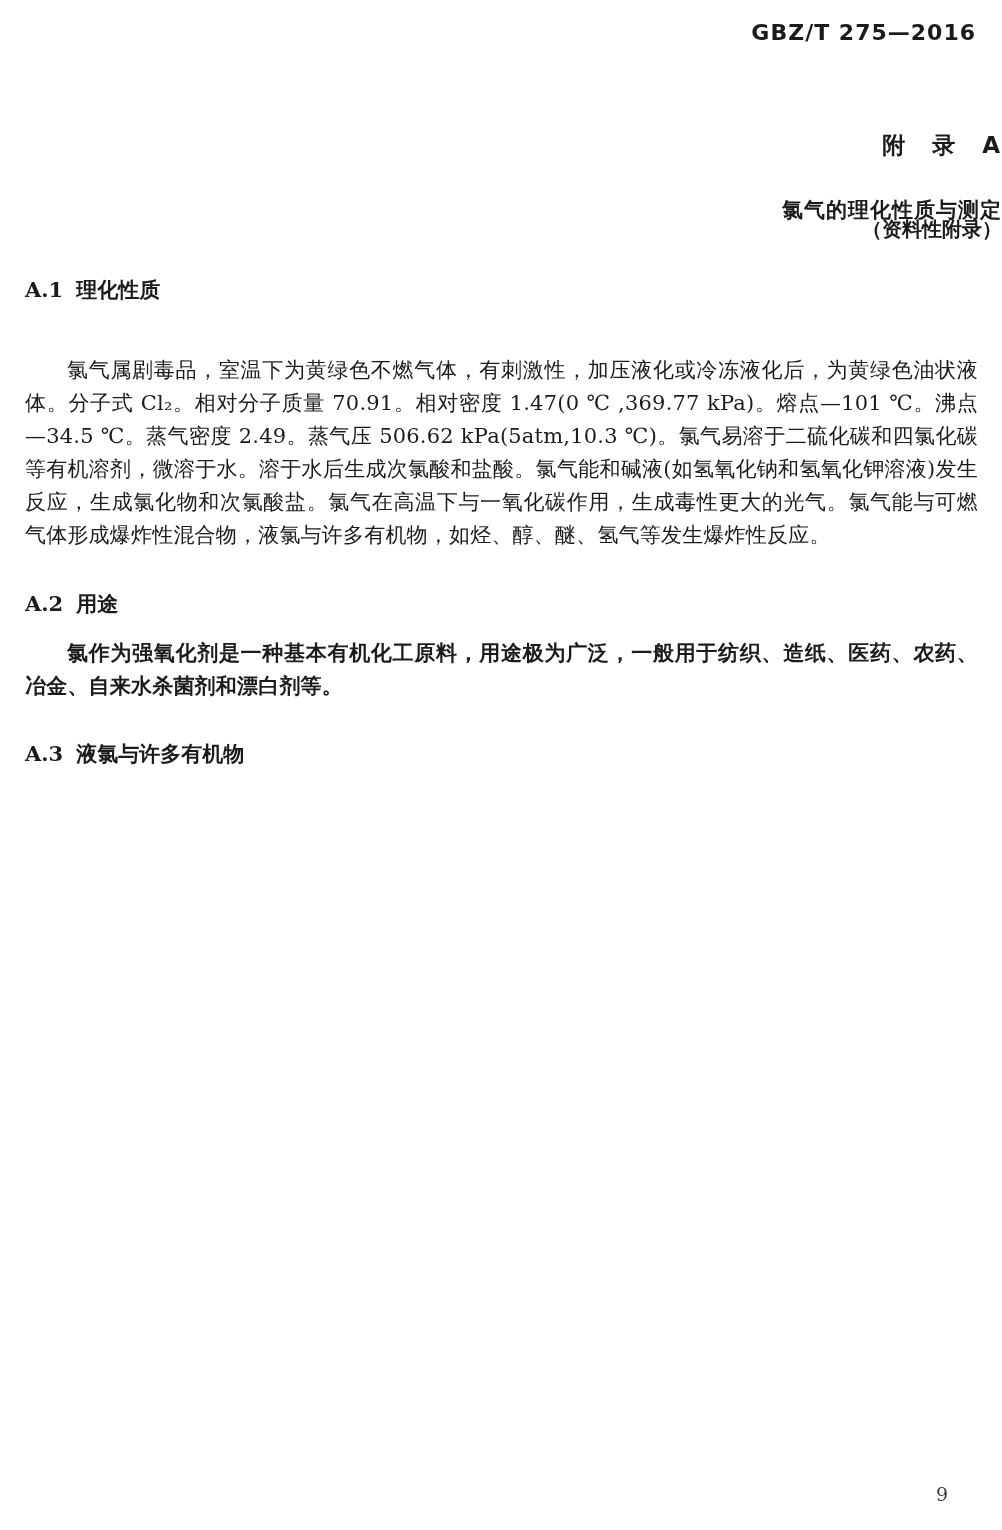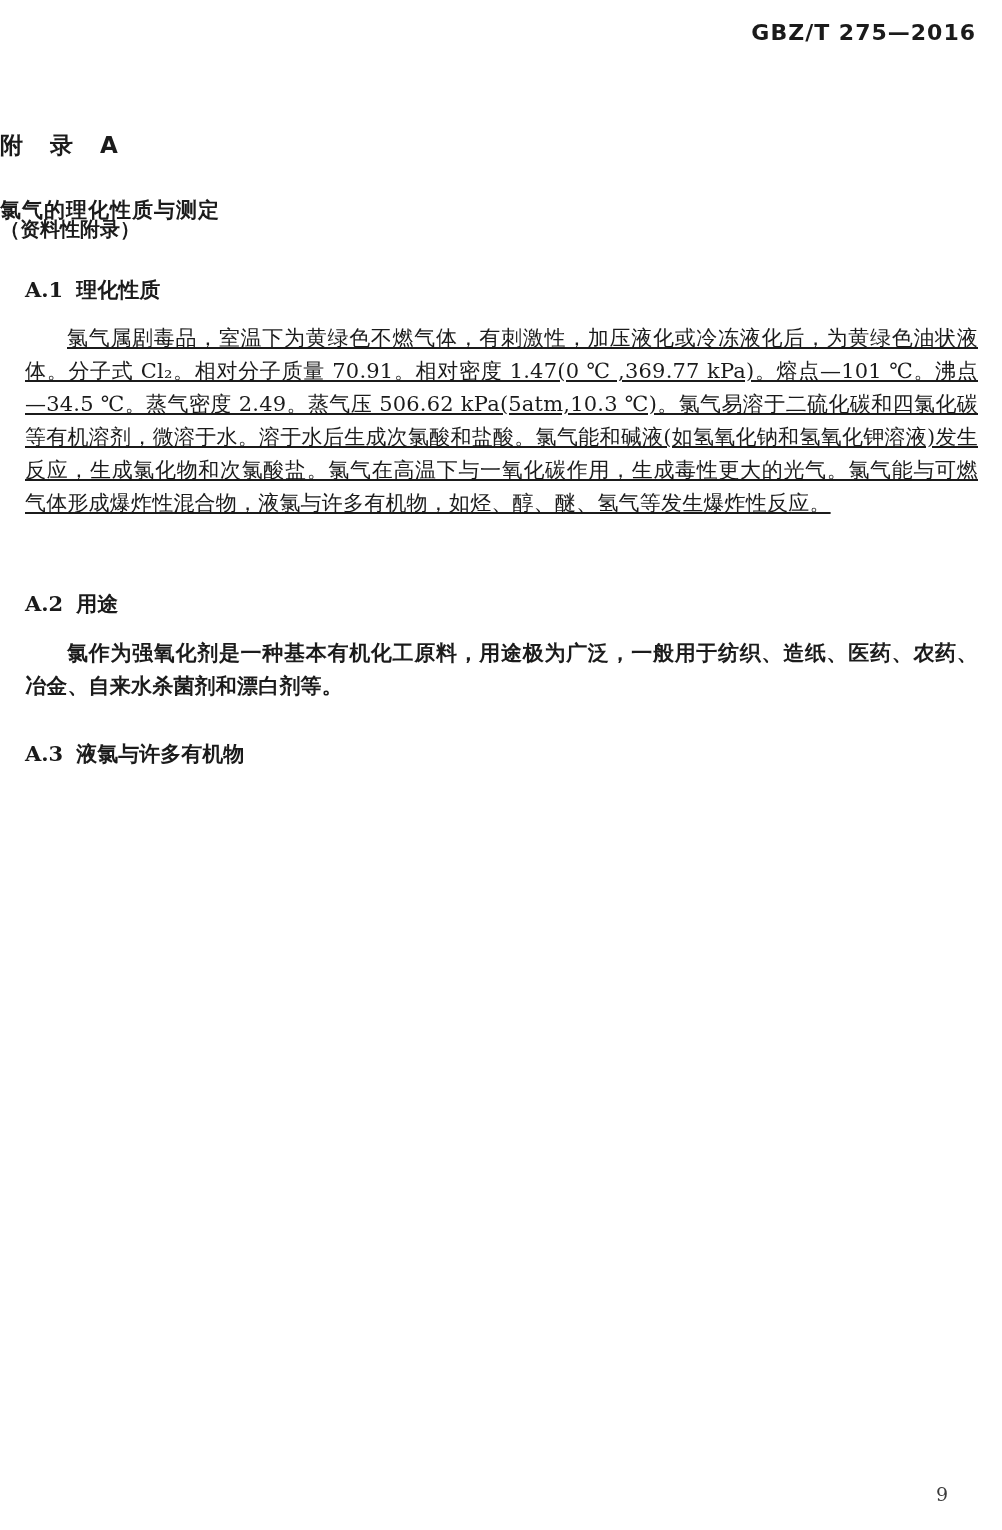--- a/index.html
+++ b/index.html
@@ -22,21 +22,21 @@
     font-family: "DejaVu Sans", "Liberation Sans", sans-serif;
     font-weight: bold;
     font-size: 22px;
     letter-spacing: 1px;
     white-space: nowrap;
   }
   .title-line {
     position: absolute;
     left: 0;
     width: 100%;
-    text-align: left;
+    text-align: right;
     font-family: "DejaVu Sans", "Liberation Sans", sans-serif;
     font-weight: bold;
     white-space: nowrap;
   }
   .title-appendix   { top: 130px; font-size: 23px; letter-spacing: 2px; }
   .title-type-note  { top: 180px; font-size: 20px; margin-top: 36px; }
   .title-main       { top: 196px; font-size: 21px; letter-spacing: 1px; }
   .section-heading {
     position: absolute;
     left: 25px;
@@ -56,21 +56,21 @@
   .para {
     position: absolute;
     left: 25px;
     width: 953px;
     font-size: 21px;
     line-height: 33px;
     text-align: justify;
     text-indent: 42px;
     letter-spacing: 0.2px;
   }
-  .para-a1 { top: 322px; text-decoration: underline; }
+  .para-a1 { top: 354px; }
   .para-a2 { top: 636px; font-weight: bold; }
   .para-a3 { top: 799px; }
   .page-number {
     position: absolute;
     top: 1483px;
     left: 936px;
     font-size: 19px;
     color: #3a3a3a;
   }
 </style>

